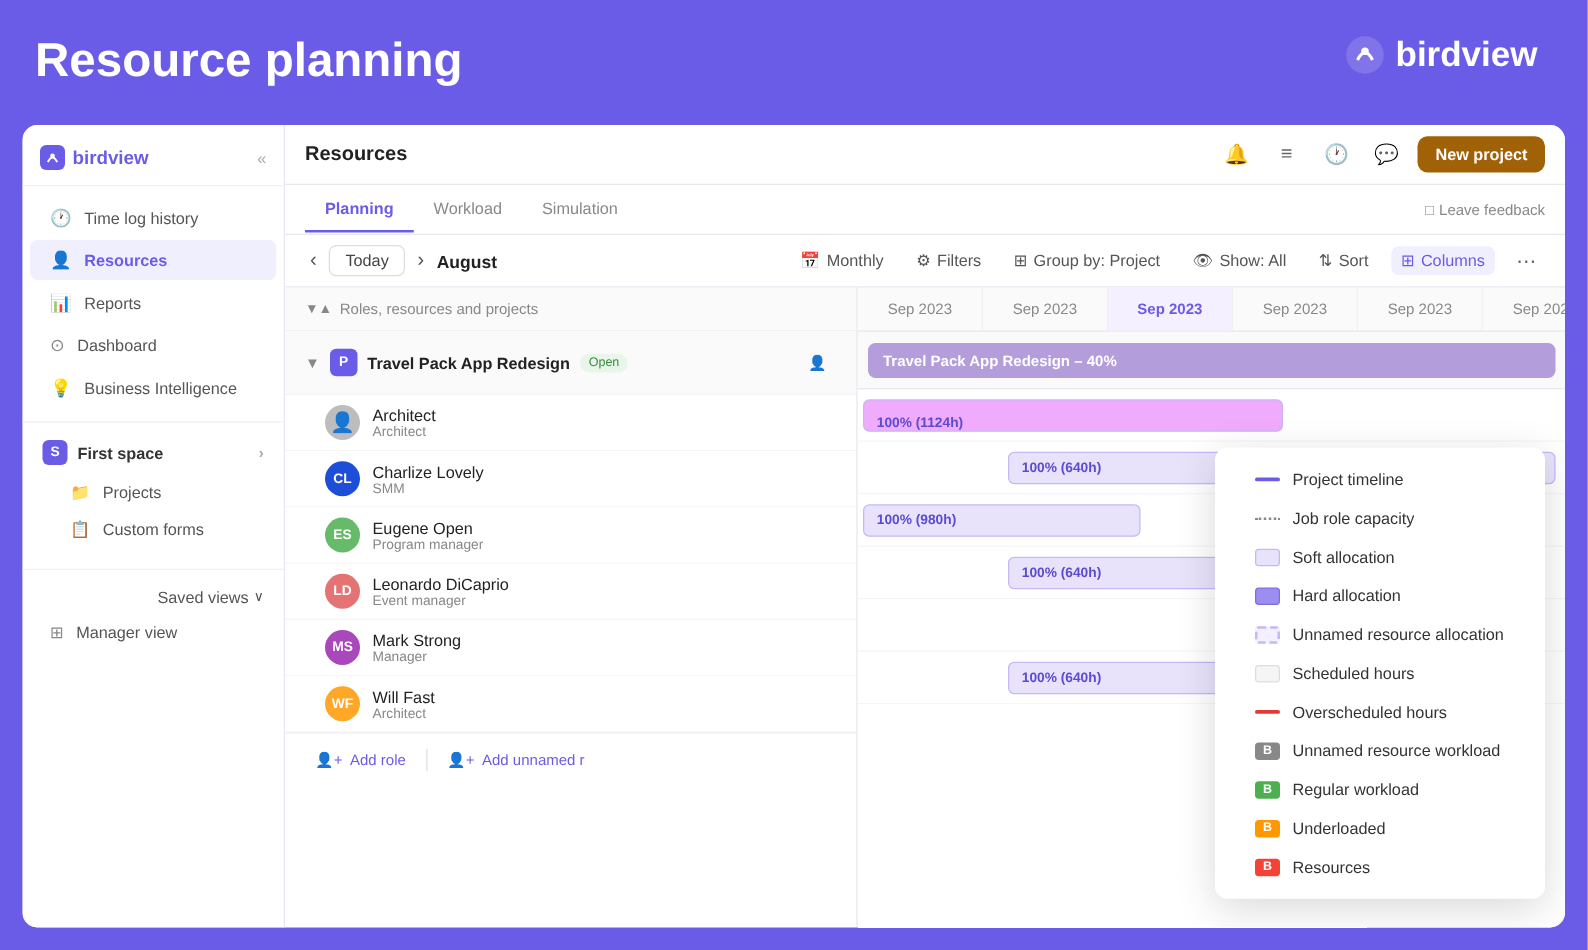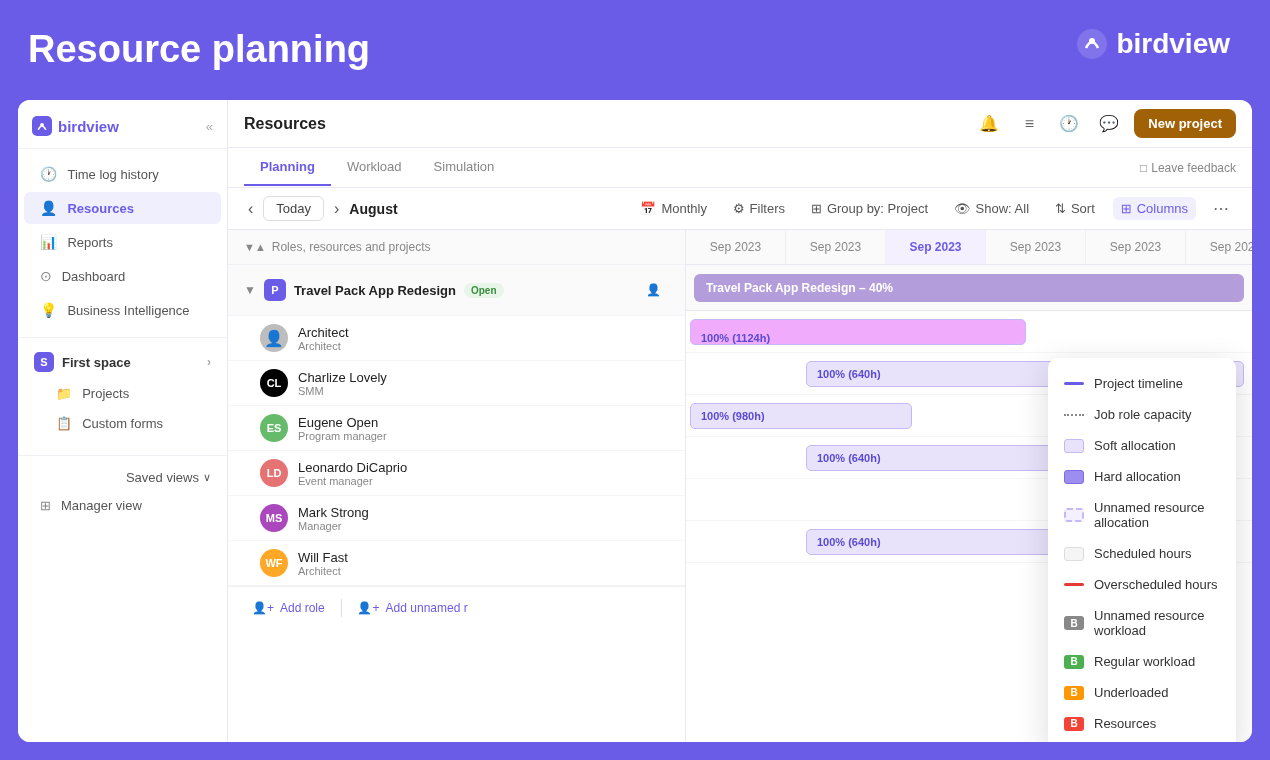--- a/index.html
+++ b/index.html
@@ -350,21 +350,21 @@
     }
     .project-name {
       font-size: 13px;
       font-weight: 600;
       color: #222;
     }
     .project-badge {
       background: #e8f5e9;
       color: #388e3c;
       font-size: 10px;
-      font-weight: 700;
+      font-weight: 400;
       padding: 2px 7px;
       border-radius: 10px;
       margin-left: 8px;
     }
     .project-row-actions {
       margin-left: auto;
       display: flex;
       gap: 4px;
     }
     .resource-row {
@@ -457,26 +457,26 @@
     .gantt-body-row.project-bar-row {
       background: #fafafa;
       min-height: 46px;
     }
 
     
     .columns-dropdown {
       position: absolute;
       top: 128px;
       right: 16px;
-      width: 188px;
+      width: 264px;
       background: white;
       border-radius: 10px;
       box-shadow: 0 8px 32px rgba(0,0,0,0.15);
       z-index: 100;
-      padding: 10px 0;
+      padding: 10px 16px;
     }
     .dropdown-item {
       display: flex;
       align-items: center;
       gap: 10px;
       padding: 8px 16px;
       font-size: 13px;
       color: #333;
       cursor: pointer;
     }
@@ -663,21 +663,21 @@
           </div>
 
           <div class="resource-row">
             <div class="avatar avatar-grey" style="background:#bdbdbd; font-size:16px;">👤</div>
             <div class="resource-info">
               <div class="resource-name">Architect</div>
               <div class="resource-role">Architect</div>
             </div>
           </div>
           <div class="resource-row">
-            <div class="avatar" style="background:#000000;">CL</div>
+            <div class="avatar" style="background:#1d4ed8;">CL</div>
             <div class="resource-info">
               <div class="resource-name">Charlize Lovely</div>
               <div class="resource-role">SMM</div>
             </div>
           </div>
           <div class="resource-row">
             <div class="avatar" style="background:#66bb6a;">ES</div>
             <div class="resource-info">
               <div class="resource-name">Eugene Open</div>
               <div class="resource-role">Program manager</div>

